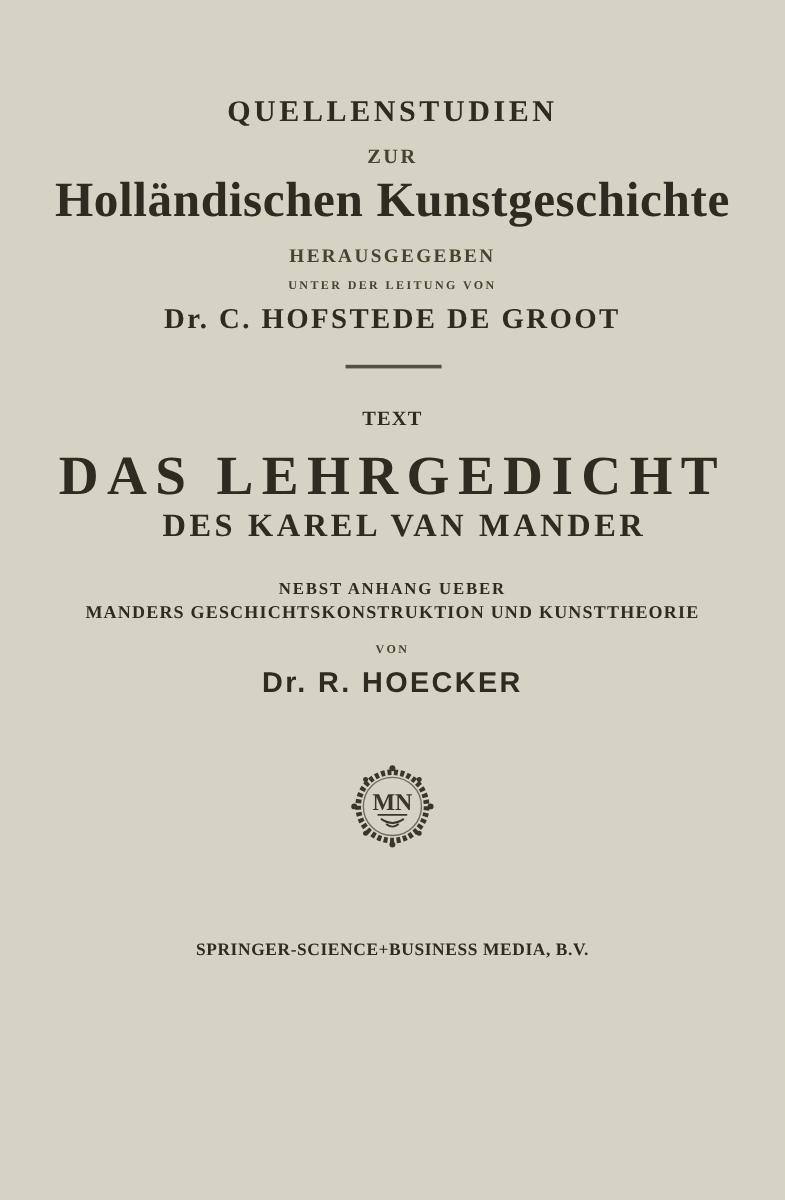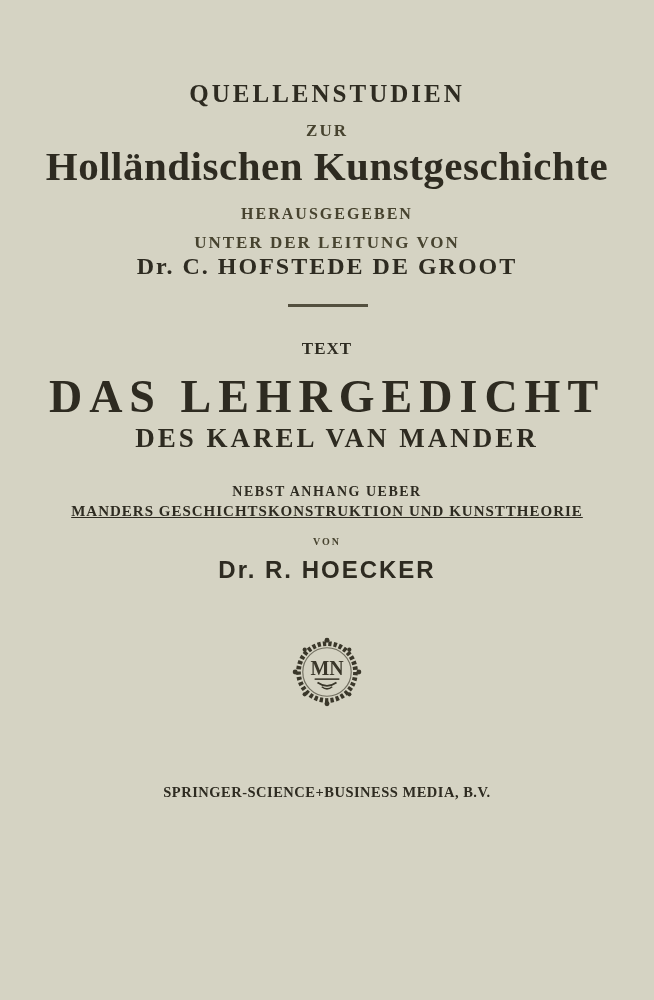--- a/index.html
+++ b/index.html
@@ -45,21 +45,21 @@
     letter-spacing: 0.5px;
   }
   .edited-label {
     top: 205px;
     font-size: 16px; font-weight: bold;
     letter-spacing: 2px;
     color: var(--ink-soft);
   }
   .edited-sub {
     top: 233px;
-    font-size: 17px; font-weight: bold;
+    font-size: 10px; font-weight: bold;
     letter-spacing: 2px;
     color: var(--ink-soft);
   }
   .editor {
     top: 253px;
     font-size: 24px; font-weight: bold;
     letter-spacing: 2px;
   }
   .rule {
     position: absolute;
@@ -91,21 +91,20 @@
   }
   .desc-2 {
     top: 484px;
     font-size: 14px; font-weight: bold;
     letter-spacing: 1.5px;
   }
   .desc-3 {
     top: 503px;
     font-size: 15px; font-weight: bold;
     letter-spacing: 1px;
-    text-decoration: underline;
   }
   .by-label {
     top: 536px;
     font-size: 10px; font-weight: bold;
     letter-spacing: 2px;
     color: var(--ink-soft);
   }
   .author {
     top: 556px;
     font-family: "Liberation Sans", "DejaVu Sans", sans-serif;

